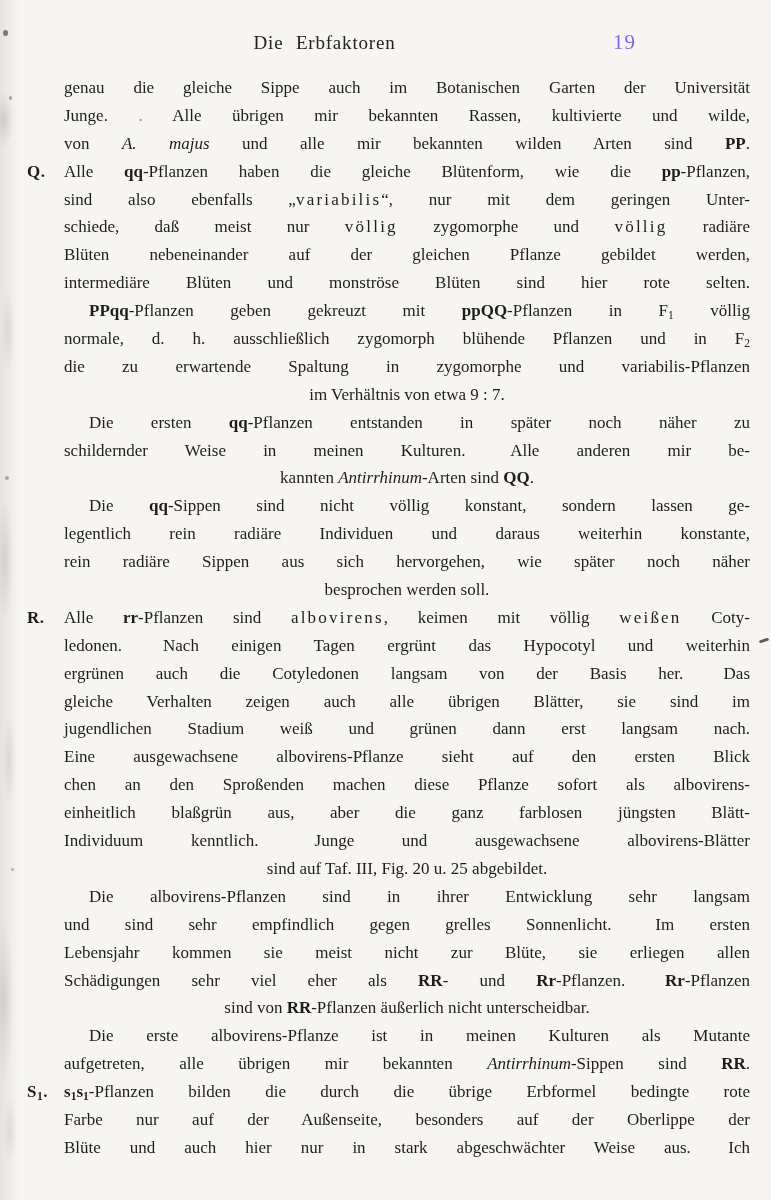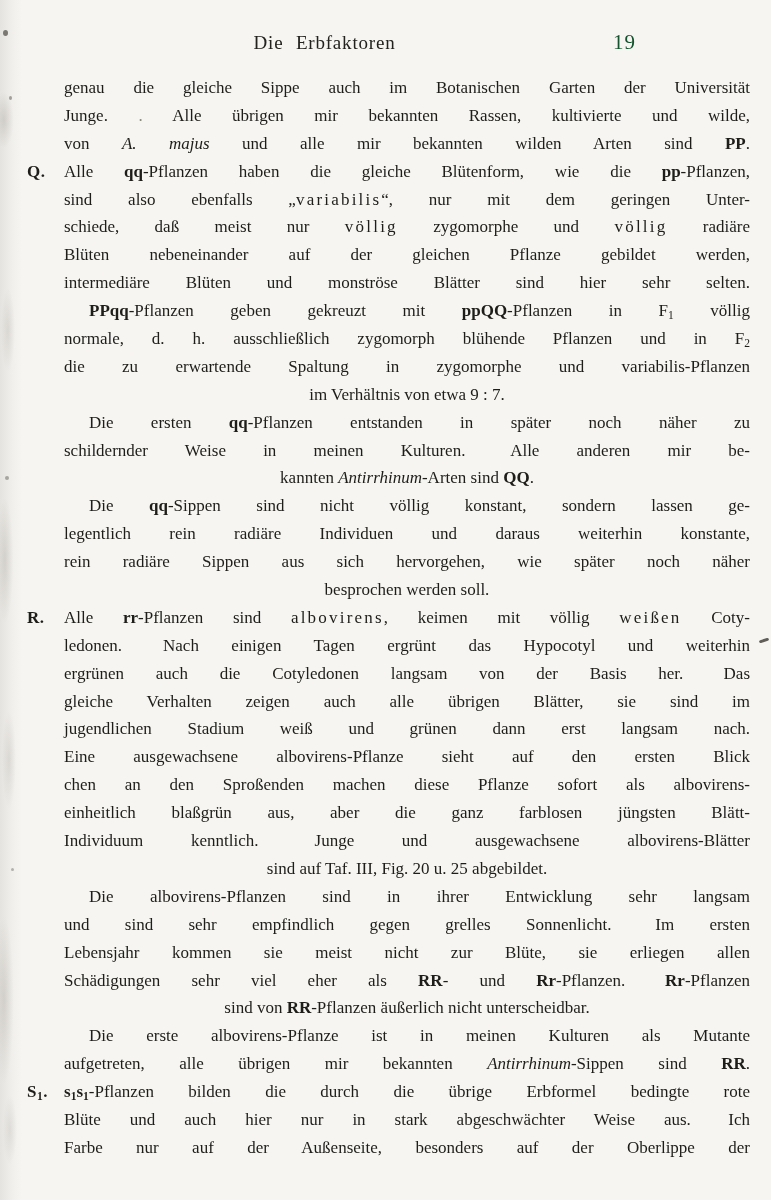--- a/index.html
+++ b/index.html
@@ -34,21 +34,21 @@
     position:absolute;left:759px;top:639px;width:10px;height:3px;
     background:#45423c;border-radius:2px;transform:rotate(-18deg);opacity:.85;
   }
   .header-title{
     position:absolute;top:32px;left:0;right:20px;
     text-align:center;font-size:19px;letter-spacing:.8px;word-spacing:7px;
     color:#23221f;
   }
   .page-number{
     position:absolute;top:30px;right:33px;
-    font-size:21px;letter-spacing:1px;color:#14532d;
+    font-size:21px;letter-spacing:1px;color:#8b5cf6;
   }
   .text-block{
     position:absolute;left:64px;top:74px;width:686px;
     font-size:17px;color:#1e1d1a;
   }
   .line{
     position:relative;height:27.9px;line-height:27.9px;
     text-align:center;white-space:normal;
   }
   .line.just{text-align:justify;text-align-last:justify;}
@@ -79,21 +79,21 @@
   <div class="page-number">19</div>
 
   <div class="text-block">
       <div class="line just"><span class="s-n">genau die gleiche Sippe auch im Botanischen Garten der Universität</span></div>
       <div class="line just"><span class="s-n">Junge. </span><span class="s-faint">.</span><span class="s-n"> Alle übrigen mir bekannten Rassen, kultivierte und wilde,</span></div>
       <div class="line just"><span class="s-n">von </span><span class="s-i">A. majus</span><span class="s-n"> und alle mir bekannten wilden Arten sind </span><span class="s-b">PP</span><span class="s-n">.</span></div>
       <div class="line just"><span class="label"><span class="s-b">Q.</span></span><span class="s-n">Alle </span><span class="s-b">qq</span><span class="s-n">-Pflanzen haben die gleiche Blütenform, wie die </span><span class="s-b">pp</span><span class="s-n">-Pflanzen,</span></div>
       <div class="line just"><span class="s-n">sind also ebenfalls „</span><span class="s-sp">variabilis</span><span class="s-n">“, nur mit dem geringen Unter-</span></div>
       <div class="line just"><span class="s-n">schiede, daß meist nur </span><span class="s-sp">völlig</span><span class="s-n"> zygomorphe und </span><span class="s-sp">völlig</span><span class="s-n"> radiäre</span></div>
       <div class="line just"><span class="s-n">Blüten nebeneinander auf der gleichen Pflanze gebildet werden,</span></div>
-      <div class="line just"><span class="s-n">intermediäre Blüten und monströse Blätter sind hier sehr selten.</span></div>
+      <div class="line just"><span class="s-n">intermediäre Blüten und monströse Blüten sind hier rote selten.</span></div>
       <div class="line just indent"><span class="s-b">PPqq</span><span class="s-n">-Pflanzen geben gekreuzt mit </span><span class="s-b">ppQQ</span><span class="s-n">-Pflanzen in F</span><span class="s-sub">1</span><span class="s-n"> völlig</span></div>
       <div class="line just"><span class="s-n">normale, d. h. ausschließlich zygomorph blühende Pflanzen und in F</span><span class="s-sub">2</span></div>
       <div class="line just"><span class="s-n">die zu erwartende Spaltung in zygomorphe und variabilis-Pflanzen</span></div>
       <div class="line"><span class="s-n">im Verhältnis von etwa 9 : 7.</span></div>
       <div class="line just indent"><span class="s-n">Die ersten </span><span class="s-b">qq</span><span class="s-n">-Pflanzen entstanden in später noch näher zu</span></div>
       <div class="line just"><span class="s-n">schildernder Weise in meinen Kulturen.  Alle anderen mir be-</span></div>
       <div class="line"><span class="s-n">kannten </span><span class="s-i">Antirrhinum</span><span class="s-n">-Arten sind </span><span class="s-b">QQ</span><span class="s-n">.</span></div>
       <div class="line just indent"><span class="s-n">Die </span><span class="s-b">qq</span><span class="s-n">-Sippen sind nicht völlig konstant, sondern lassen ge-</span></div>
       <div class="line just"><span class="s-n">legentlich rein radiäre Individuen und daraus weiterhin konstante,</span></div>
       <div class="line just"><span class="s-n">rein radiäre Sippen aus sich hervorgehen, wie später noch näher</span></div>
@@ -109,16 +109,16 @@
       <div class="line just"><span class="s-n">Individuum kenntlich.  Junge und ausgewachsene albovirens-Blätter</span></div>
       <div class="line"><span class="s-n">sind auf Taf. III, Fig. 20 u. 25 abgebildet.</span></div>
       <div class="line just indent"><span class="s-n">Die albovirens-Pflanzen sind in ihrer Entwicklung sehr langsam</span></div>
       <div class="line just"><span class="s-n">und sind sehr empfindlich gegen grelles Sonnenlicht.  Im ersten</span></div>
       <div class="line just"><span class="s-n">Lebensjahr kommen sie meist nicht zur Blüte, sie erliegen allen</span></div>
       <div class="line just"><span class="s-n">Schädigungen sehr viel eher als </span><span class="s-b">RR</span><span class="s-n">- und </span><span class="s-b">Rr</span><span class="s-n">-Pflanzen.  </span><span class="s-b">Rr</span><span class="s-n">-Pflanzen</span></div>
       <div class="line"><span class="s-n">sind von </span><span class="s-b">RR</span><span class="s-n">-Pflanzen äußerlich nicht unterscheidbar.</span></div>
       <div class="line just indent"><span class="s-n">Die erste albovirens-Pflanze ist in meinen Kulturen als Mutante</span></div>
       <div class="line just"><span class="s-n">aufgetreten, alle übrigen mir bekannten </span><span class="s-i">Antirrhinum</span><span class="s-n">-Sippen sind </span><span class="s-b">RR</span><span class="s-n">.</span></div>
       <div class="line just"><span class="label"><span class="s-b">S</span><span class="s-bsub">1</span><span class="s-b">.</span></span><span class="s-b">s</span><span class="s-bsub">1</span><span class="s-b">s</span><span class="s-bsub">1</span><span class="s-n">-Pflanzen bilden die durch die übrige Erbformel bedingte rote</span></div>
+      <div class="line just"><span class="s-n">Farbe nur auf der Außenseite, besonders auf der Oberlippe der</span></div>
       <div class="line just"><span class="s-n">Blüte und auch hier nur in stark abgeschwächter Weise aus.  Ich</span></div>
-      <div class="line just"><span class="s-n">Farbe nur auf der Außenseite, besonders auf der Oberlippe der</span></div>
     </div>
 </div>
 
 </body></html>

